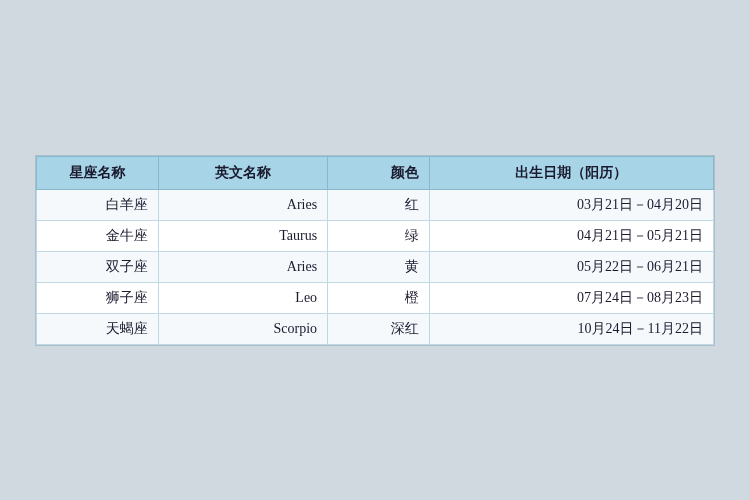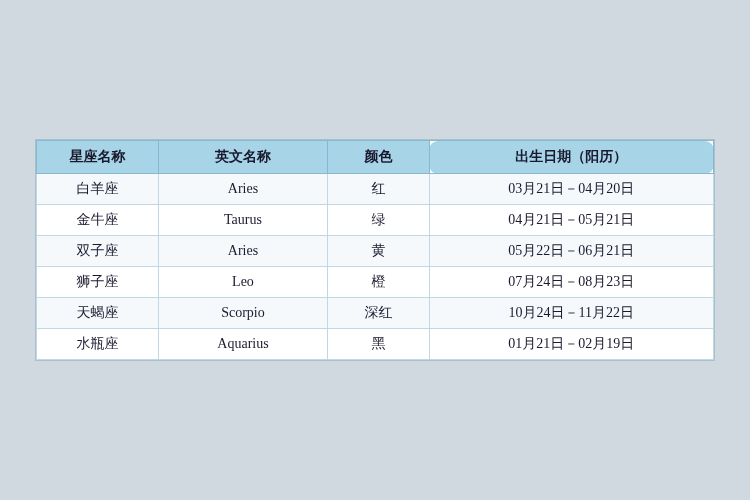--- a/index.html
+++ b/index.html
@@ -36,37 +36,37 @@
       padding: 7px 10px;
       text-align: center;
       font-weight: bold;
       color: #1a1a2e;
       font-size: 14px;
     }
 
     tbody tr td {
       border: 1px solid #c0d8e4;
       padding: 6px 10px;
-      text-align: center;
+      text-align: right;
       color: #1a1a2e;
       font-size: 14px;
     }
 
     tbody tr:nth-child(odd) {
       background-color: #f5f9fc;
     }
 
     tbody tr:nth-child(even) {
       background-color: #ffffff;
     }
 
     .col-chinese { width: 18%; margin-top: 46px; }
     .col-english { width: 25%; font-family: Liberation Serif, serif; }
-    .col-color   { width: 15%; }
-    .col-date    { width: 42%; border-radius: 9px; }
+    .col-color   { width: 15%; text-align: right; }
+    .col-date    { width: 42%; }
   </style>
 </head>
 <body>
 
 <div class="table-container">
   <table>
     <thead>
       <tr>
         <th class="col-chinese">星座名称</th>
         <th class="col-english">英文名称</th>
@@ -98,21 +98,15 @@
           <td>Leo</td>
           <td>橙</td>
           <td>07月24日－08月23日</td>
         </tr>
         <tr>
           <td>天蝎座</td>
           <td>Scorpio</td>
           <td>深红</td>
           <td>10月24日－11月22日</td>
         </tr>
-        <tr>
-          <td>水瓶座</td>
-          <td>Aquarius</td>
-          <td>黑</td>
-          <td>01月21日－02月19日</td>
-        </tr>
       </tbody>
   </table>
 </div>
 
 </body></html>

